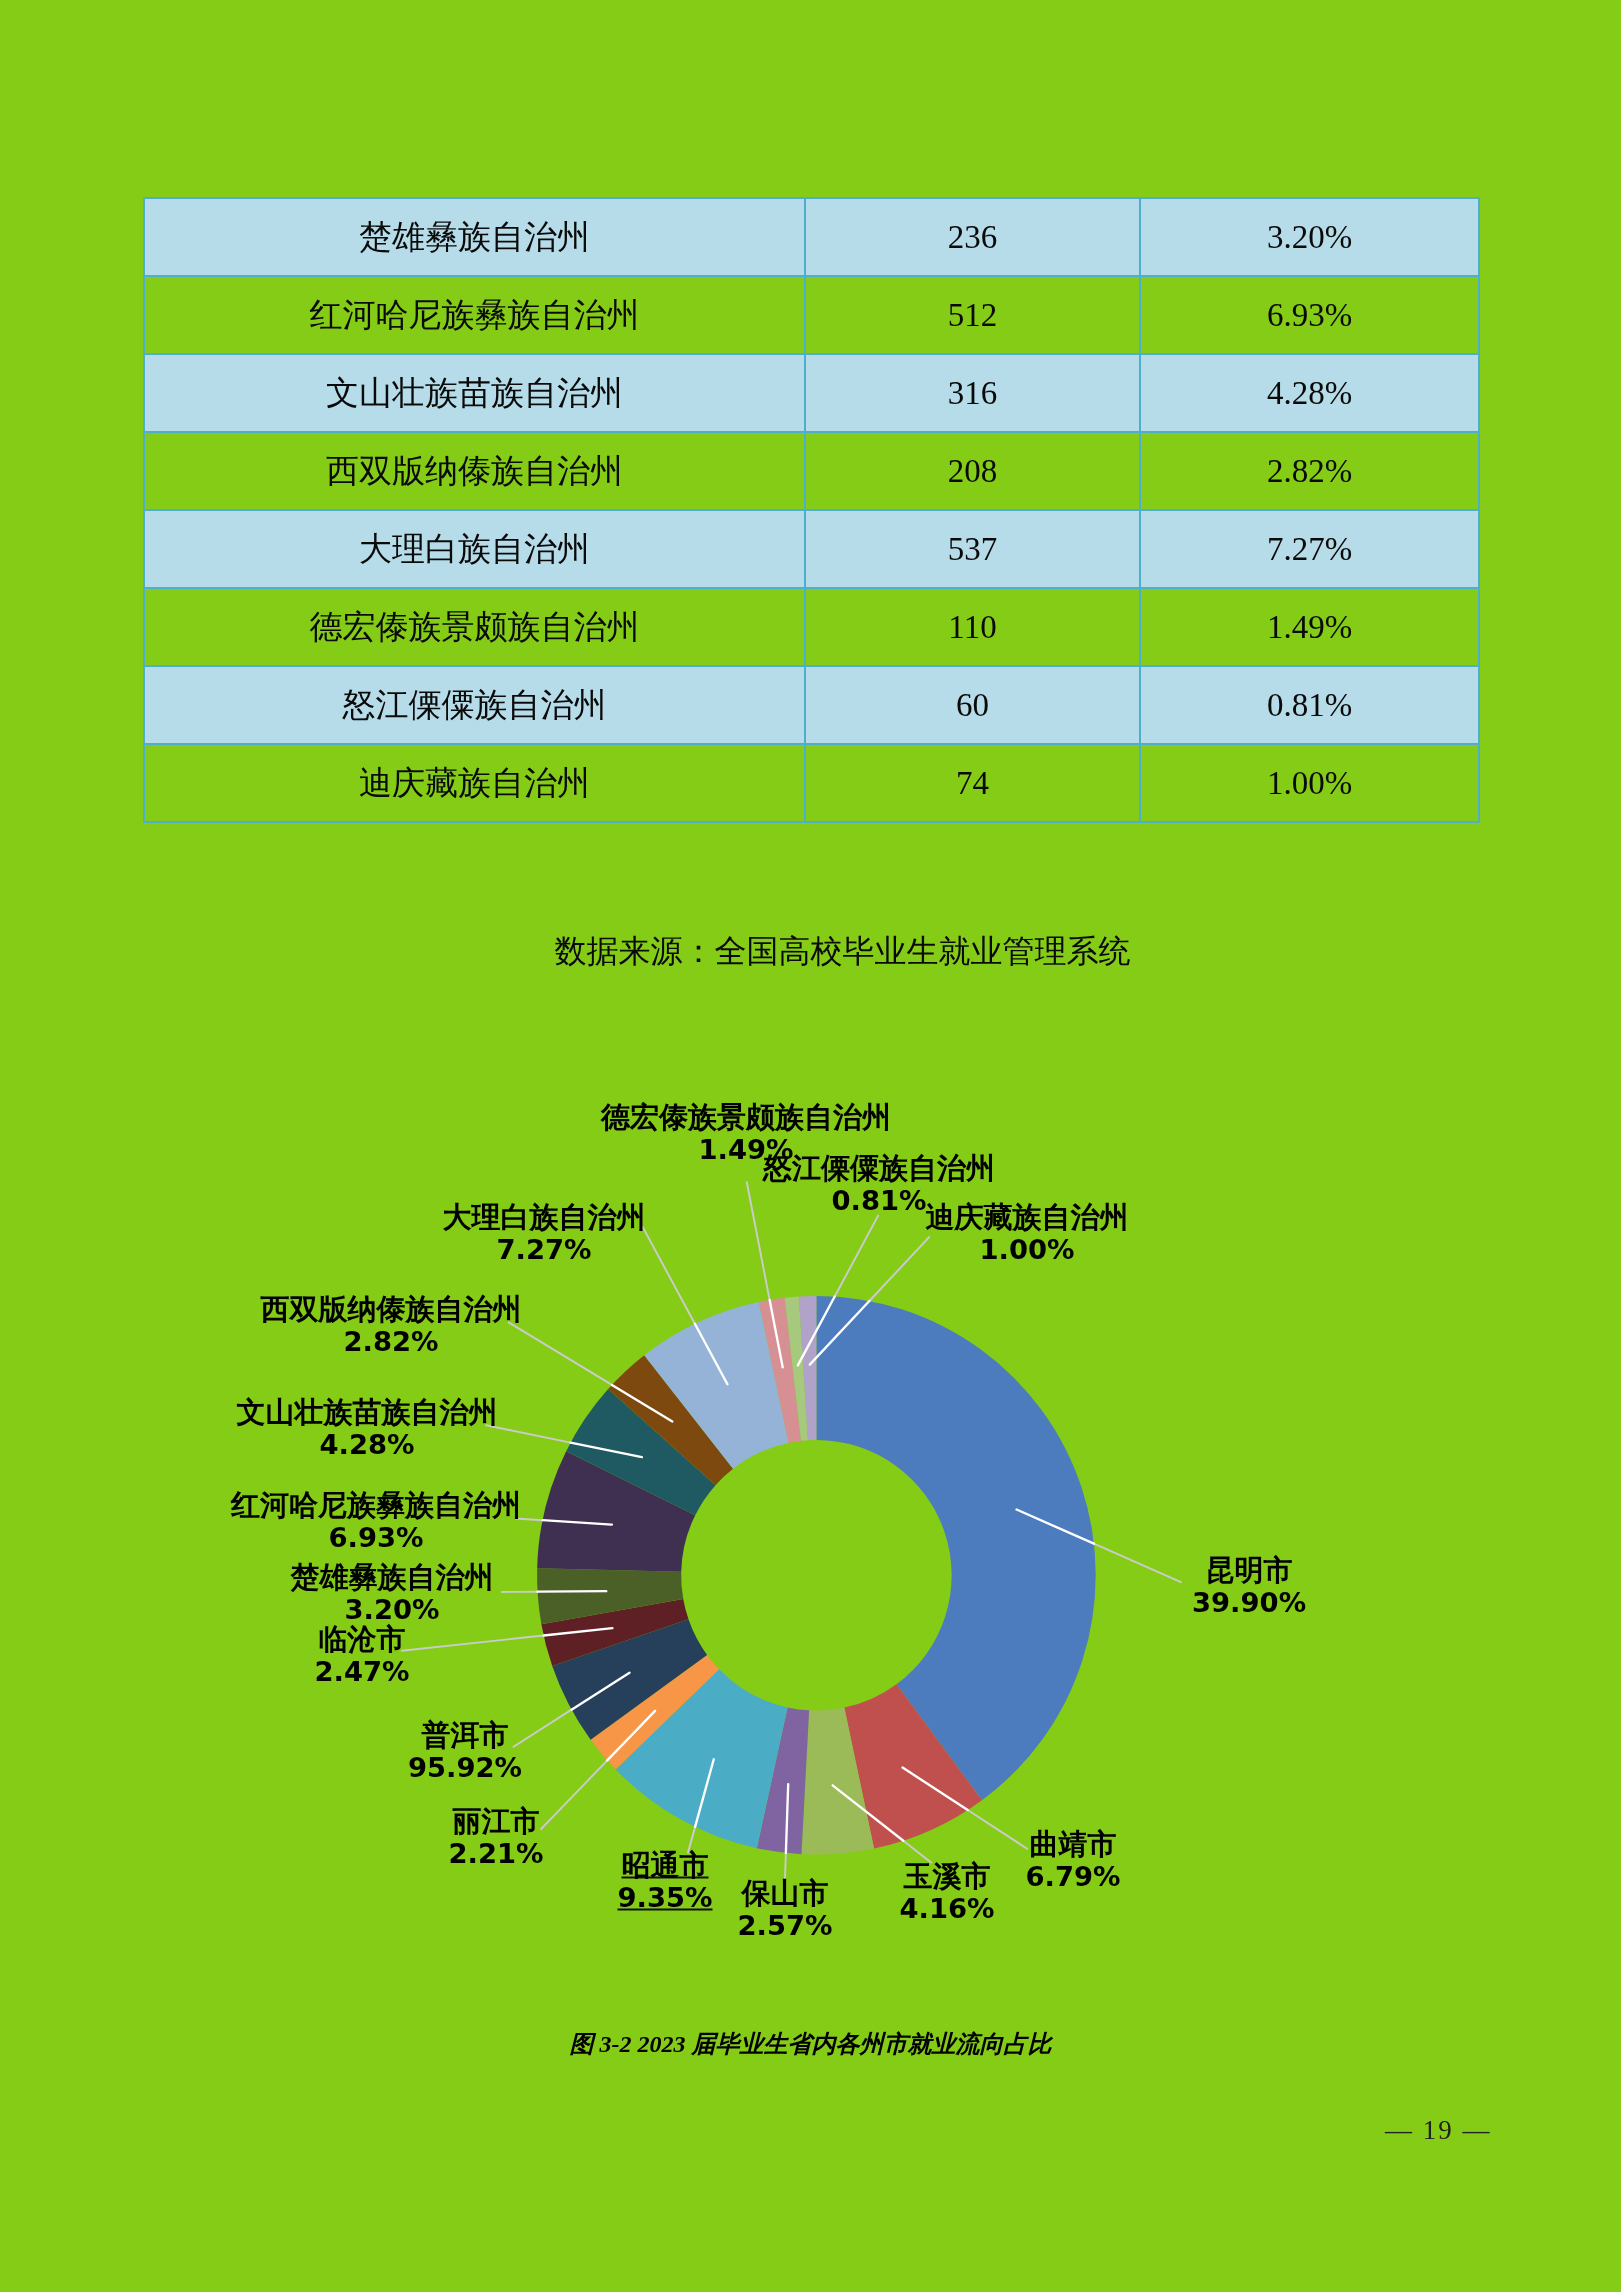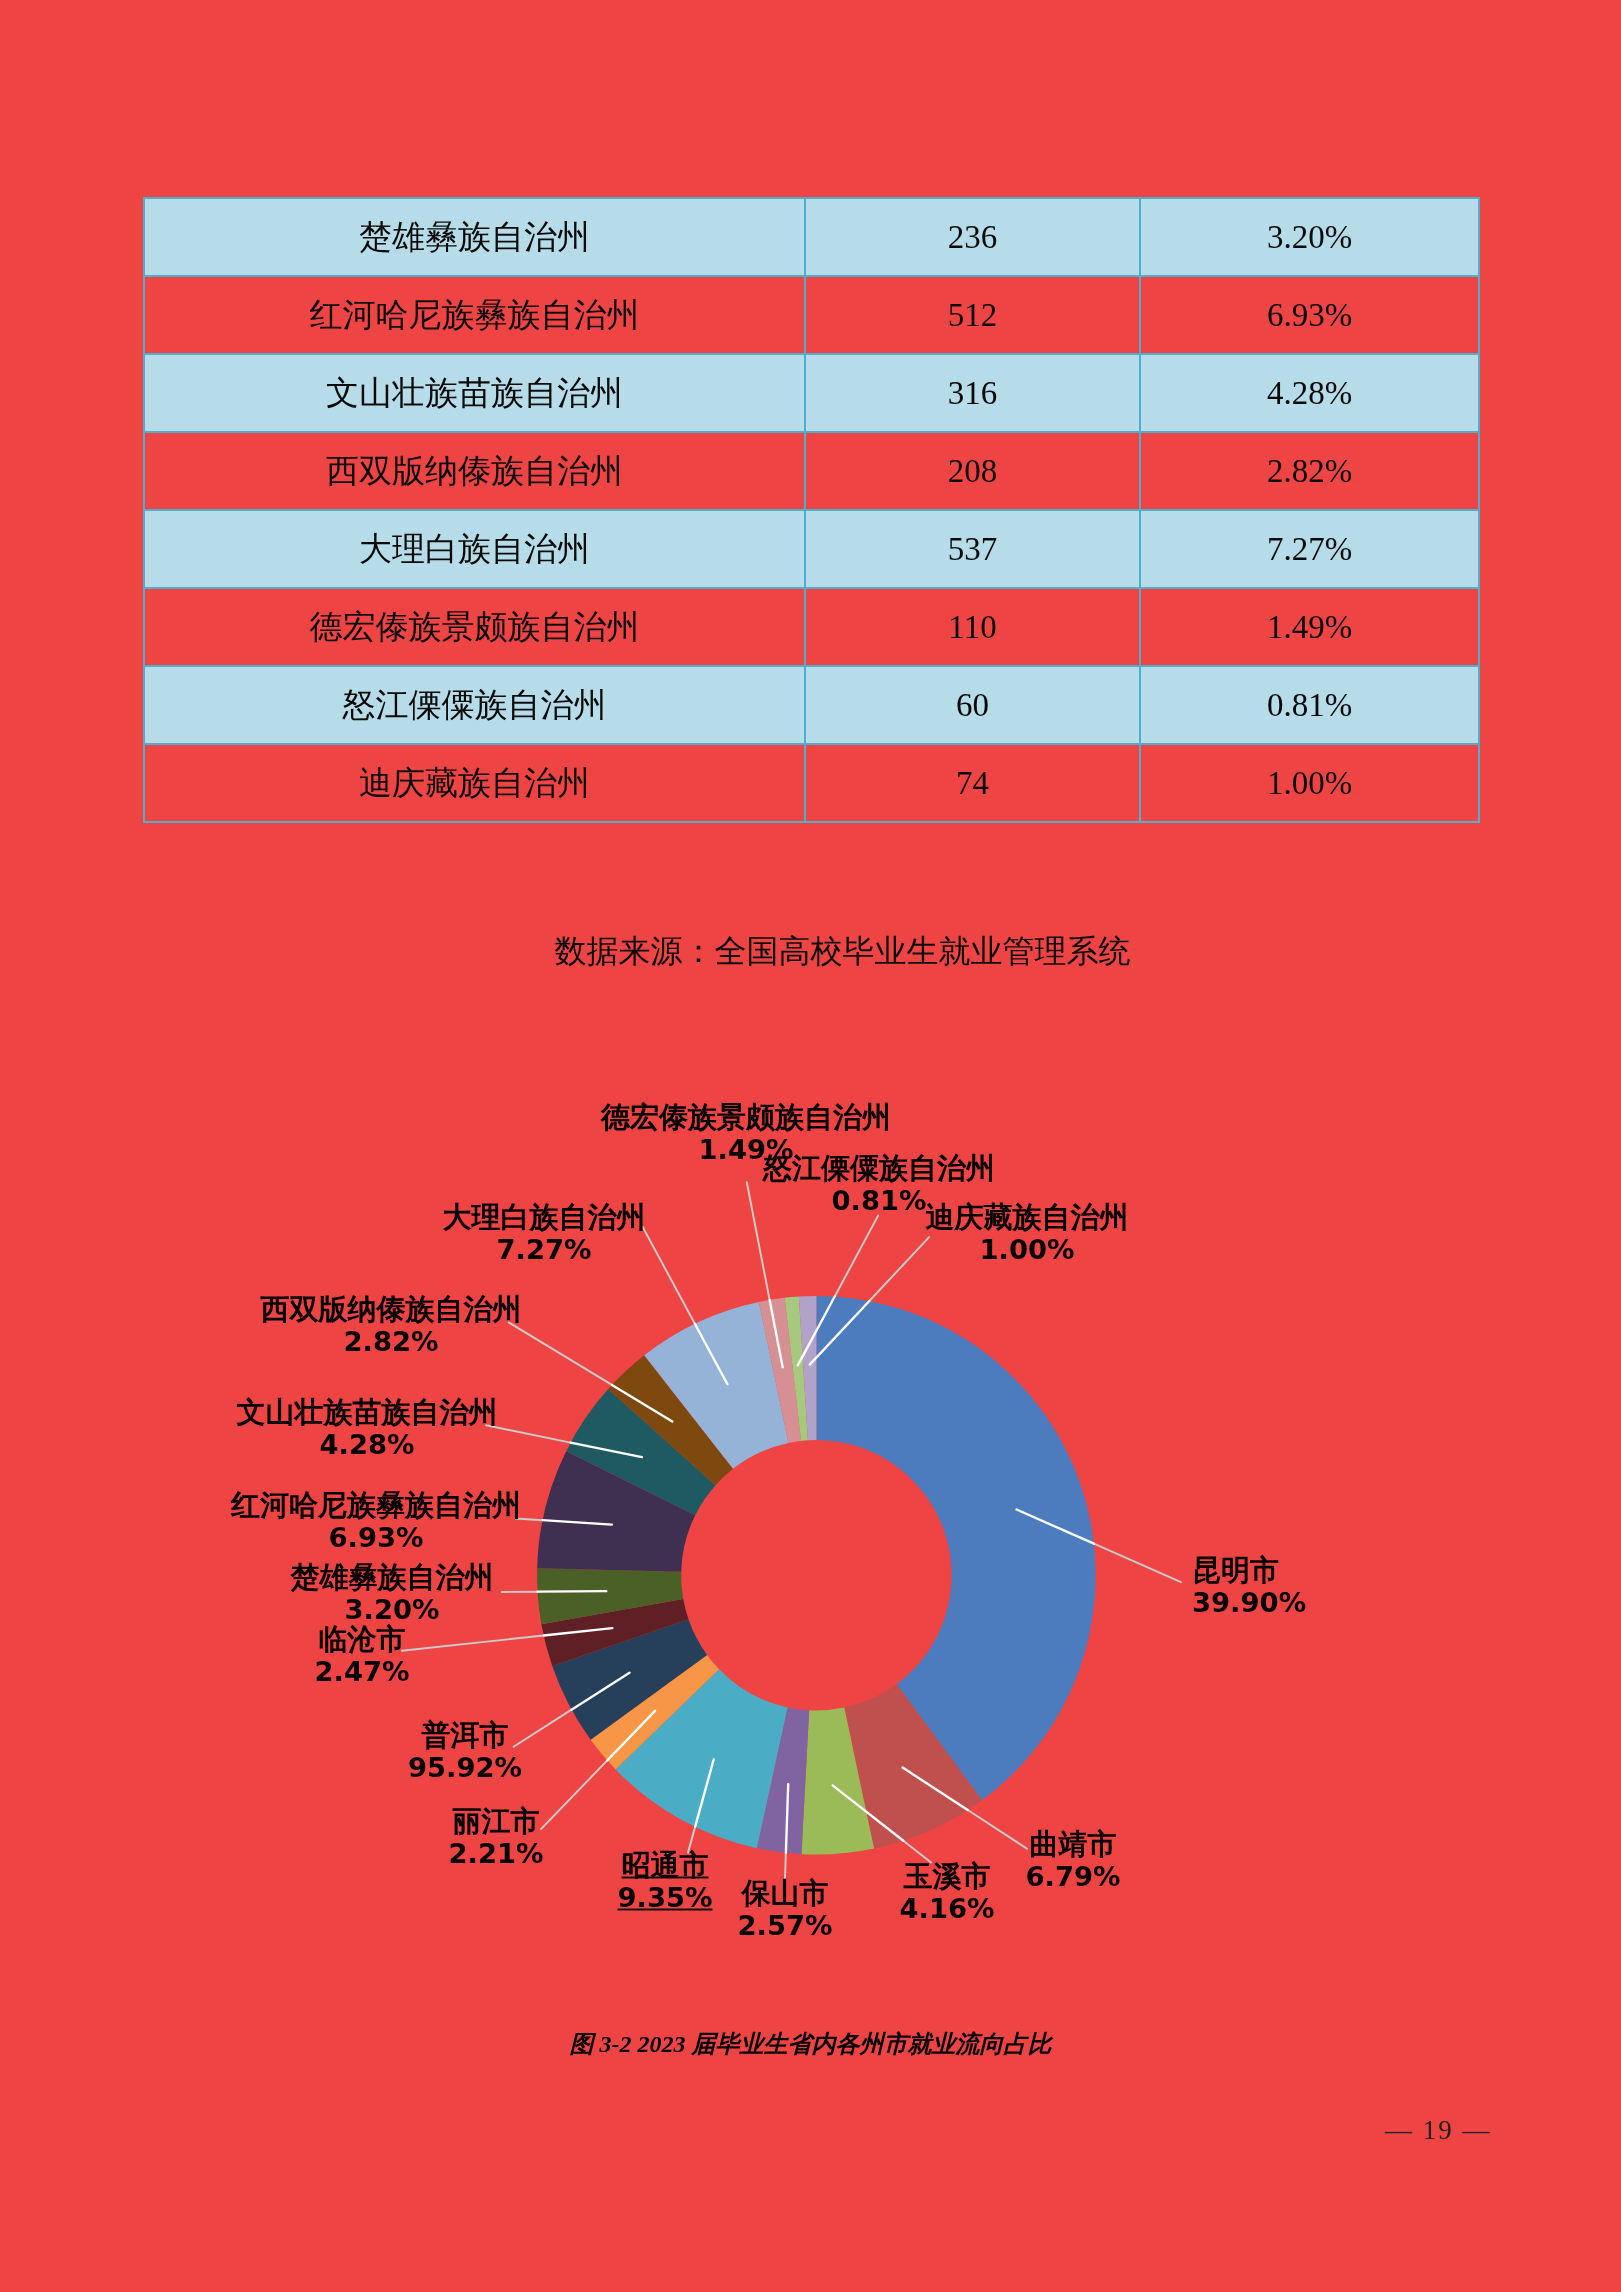--- a/index.html
+++ b/index.html
@@ -1,20 +1,20 @@
 <!DOCTYPE html>
 <html><head>
 <meta charset="utf-8">
 <style>
   html,body{margin:0;padding:0;background:#ffffff;}
   .page{
     position:relative;
     width:1621px;
     height:2293px;
-    background:#ef4444;
+    background:#84cc16;
     overflow:hidden;
     font-family:"Liberation Serif", serif;
     color:#111;
   }
   
   .data-table{
     position:absolute;
     left:143px;
     top:197px;
     width:1335px;
@@ -76,21 +76,21 @@
   }
   .pie-label{
     position:absolute;
     transform:translate(-50%,-50%);
     text-align:center;
     white-space:nowrap;
     pointer-events:none;
   }
   .pie-label.left{
     transform:translate(0,-50%);
-    text-align:left;
+    text-align:center;
   }
   .pie-label .name{
     display:block;
     font:700 29px "Liberation Serif", serif;
     line-height:33px;
     color:#000;
   }
   .pie-label .pct{
     display:block;
     font:700 27.4px "DejaVu Sans", sans-serif;

